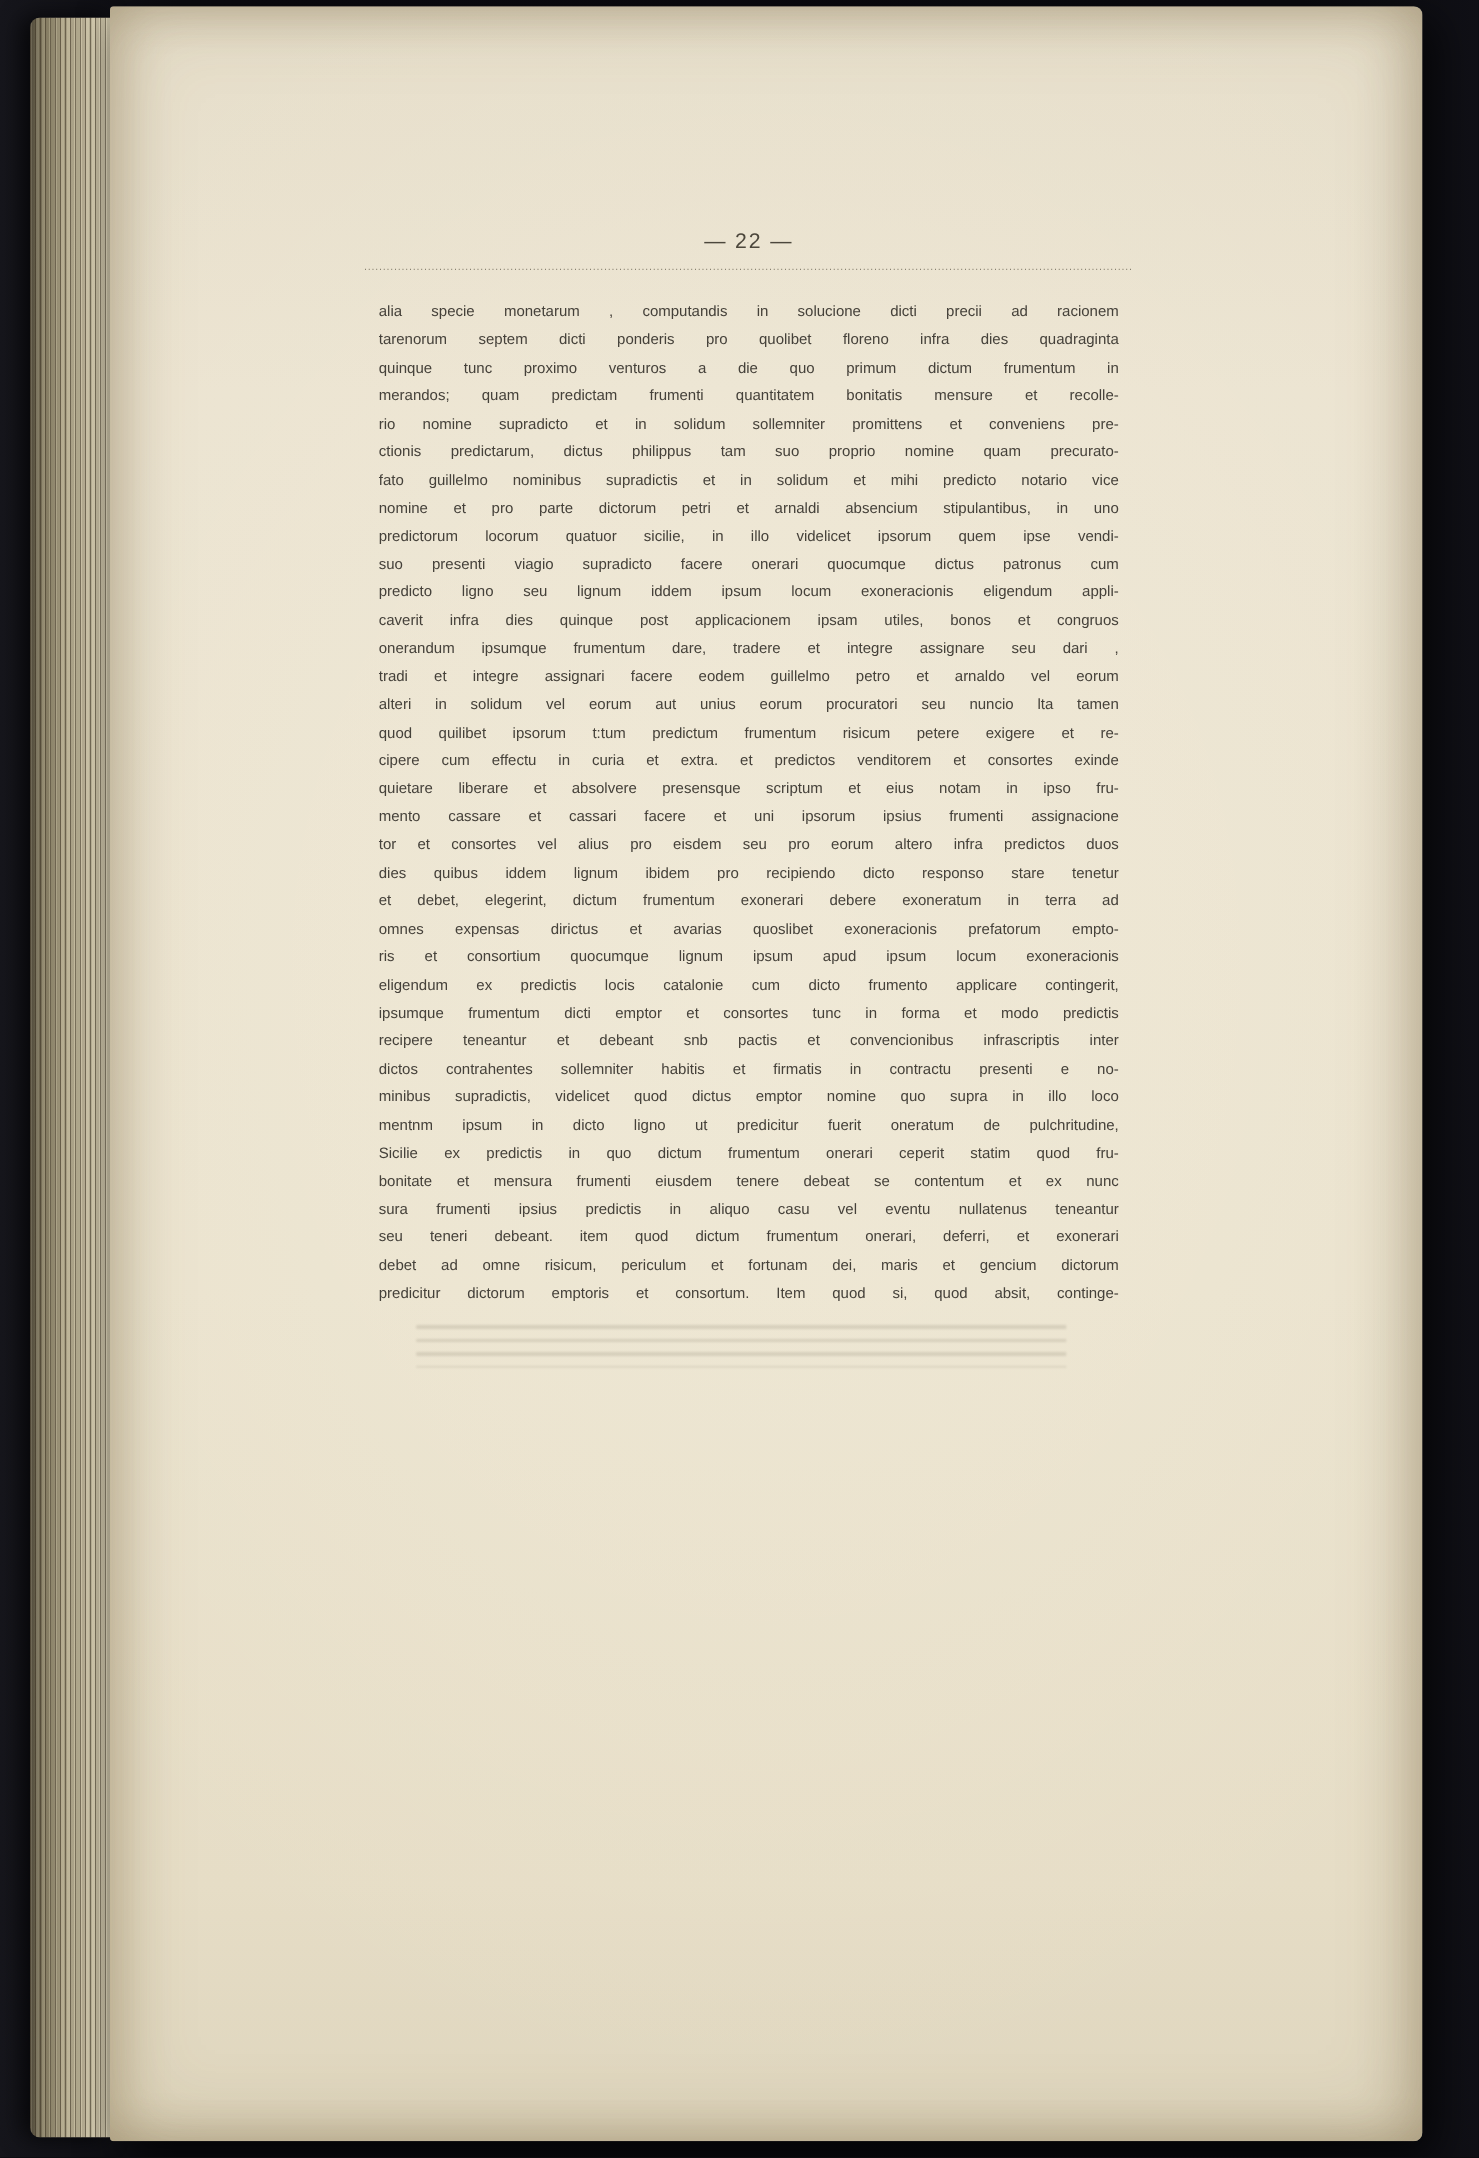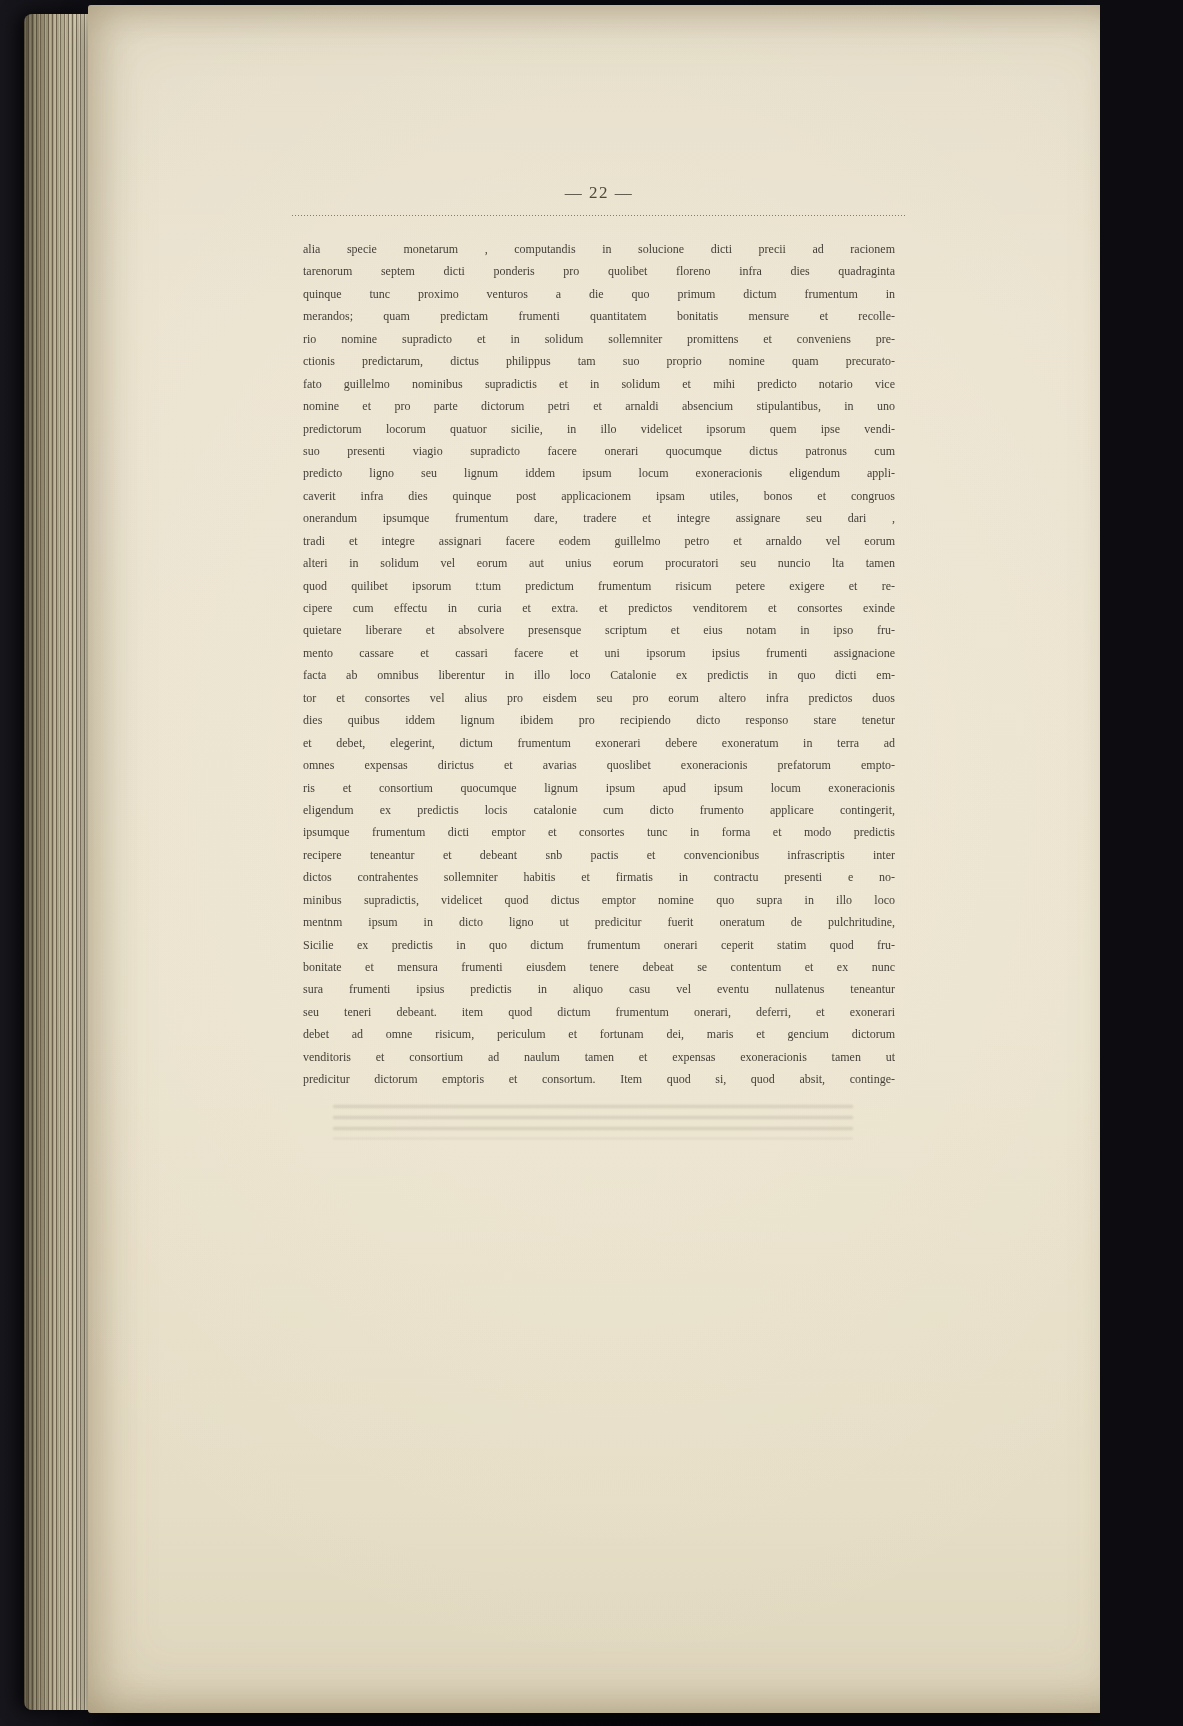--- a/index.html
+++ b/index.html
@@ -2,25 +2,25 @@
 <html><head>
 <meta charset="utf-8">
 <style>
   html, body {
     margin: 0;
     padding: 0;
     background: #0c0c11;
   }
   .canvas {
     position: relative;
-    width: 1100px;
+    width: 1183px;
     height: 1726px;
     background: linear-gradient(90deg, #16161c 0%, #0b0b10 12%, #0a0a0e 88%, #101016 100%);
     overflow: hidden;
-    font-family: Liberation Serif, serif;
+    font-family: Liberation Sans, sans-serif;
   }
   
   .stack-edges {
     position: absolute;
     left: 24px;
     top: 14px;
     width: 66px;
     height: 1696px;
     border-radius: 8px 0 0 8px;
     background:
@@ -127,38 +127,36 @@
           <div class="line">suo presenti viagio supradicto facere onerari quocumque dictus patronus cum</div>
           <div class="line">predicto ligno seu lignum iddem ipsum locum exoneracionis eligendum appli-</div>
           <div class="line">caverit infra dies quinque post applicacionem ipsam utiles, bonos et congruos</div>
           <div class="line">onerandum ipsumque frumentum dare, tradere et integre assignare seu dari ,</div>
           <div class="line">tradi et integre assignari facere eodem guillelmo petro et arnaldo vel eorum</div>
           <div class="line">alteri in solidum vel eorum aut unius eorum procuratori seu nuncio lta tamen</div>
           <div class="line">quod quilibet ipsorum t:tum predictum frumentum risicum petere exigere et re-</div>
           <div class="line">cipere cum effectu in curia et extra. et predictos venditorem et consortes exinde</div>
           <div class="line">quietare liberare et absolvere presensque scriptum et eius notam in ipso fru-</div>
           <div class="line">mento cassare et cassari facere et uni ipsorum ipsius frumenti assignacione</div>
-          <div class="line">facta ab omnibus liberentur in illo loco Catalonie ex predictis in quo dicti em-</div>
           <div class="line">tor et consortes vel alius pro eisdem seu pro eorum altero infra predictos duos</div>
           <div class="line">dies quibus iddem lignum ibidem pro recipiendo dicto responso stare tenetur</div>
           <div class="line">et debet, elegerint, dictum frumentum exonerari debere exoneratum in terra ad</div>
           <div class="line">omnes expensas dirictus et avarias quoslibet exoneracionis prefatorum empto-</div>
           <div class="line">ris et consortium quocumque lignum ipsum apud ipsum locum exoneracionis</div>
           <div class="line">eligendum ex predictis locis catalonie cum dicto frumento applicare contingerit,</div>
           <div class="line">ipsumque frumentum dicti emptor et consortes tunc in forma et modo predictis</div>
           <div class="line">recipere teneantur et debeant snb pactis et convencionibus infrascriptis inter</div>
           <div class="line">dictos contrahentes sollemniter habitis et firmatis in contractu presenti e no-</div>
           <div class="line">minibus supradictis, videlicet quod dictus emptor nomine quo supra in illo loco</div>
           <div class="line">mentnm ipsum in dicto ligno ut predicitur fuerit oneratum de pulchritudine,</div>
           <div class="line">Sicilie ex predictis in quo dictum frumentum onerari ceperit statim quod fru-</div>
           <div class="line">bonitate et mensura frumenti eiusdem tenere debeat se contentum et ex nunc</div>
           <div class="line">sura frumenti ipsius predictis in aliquo casu vel eventu nullatenus teneantur</div>
           <div class="line">seu teneri debeant. item quod dictum frumentum onerari, deferri, et exonerari</div>
           <div class="line">debet ad omne risicum, periculum et fortunam dei, maris et gencium dictorum</div>
-          <div class="line">venditoris et consortium ad naulum tamen et expensas exoneracionis tamen ut</div>
           <div class="line">predicitur dictorum emptoris et consortum. Item quod si, quod absit, continge-</div>
         </div>
 
       <div class="ghost"></div>
 
     </div>
   </div>
 
 </div>
 

